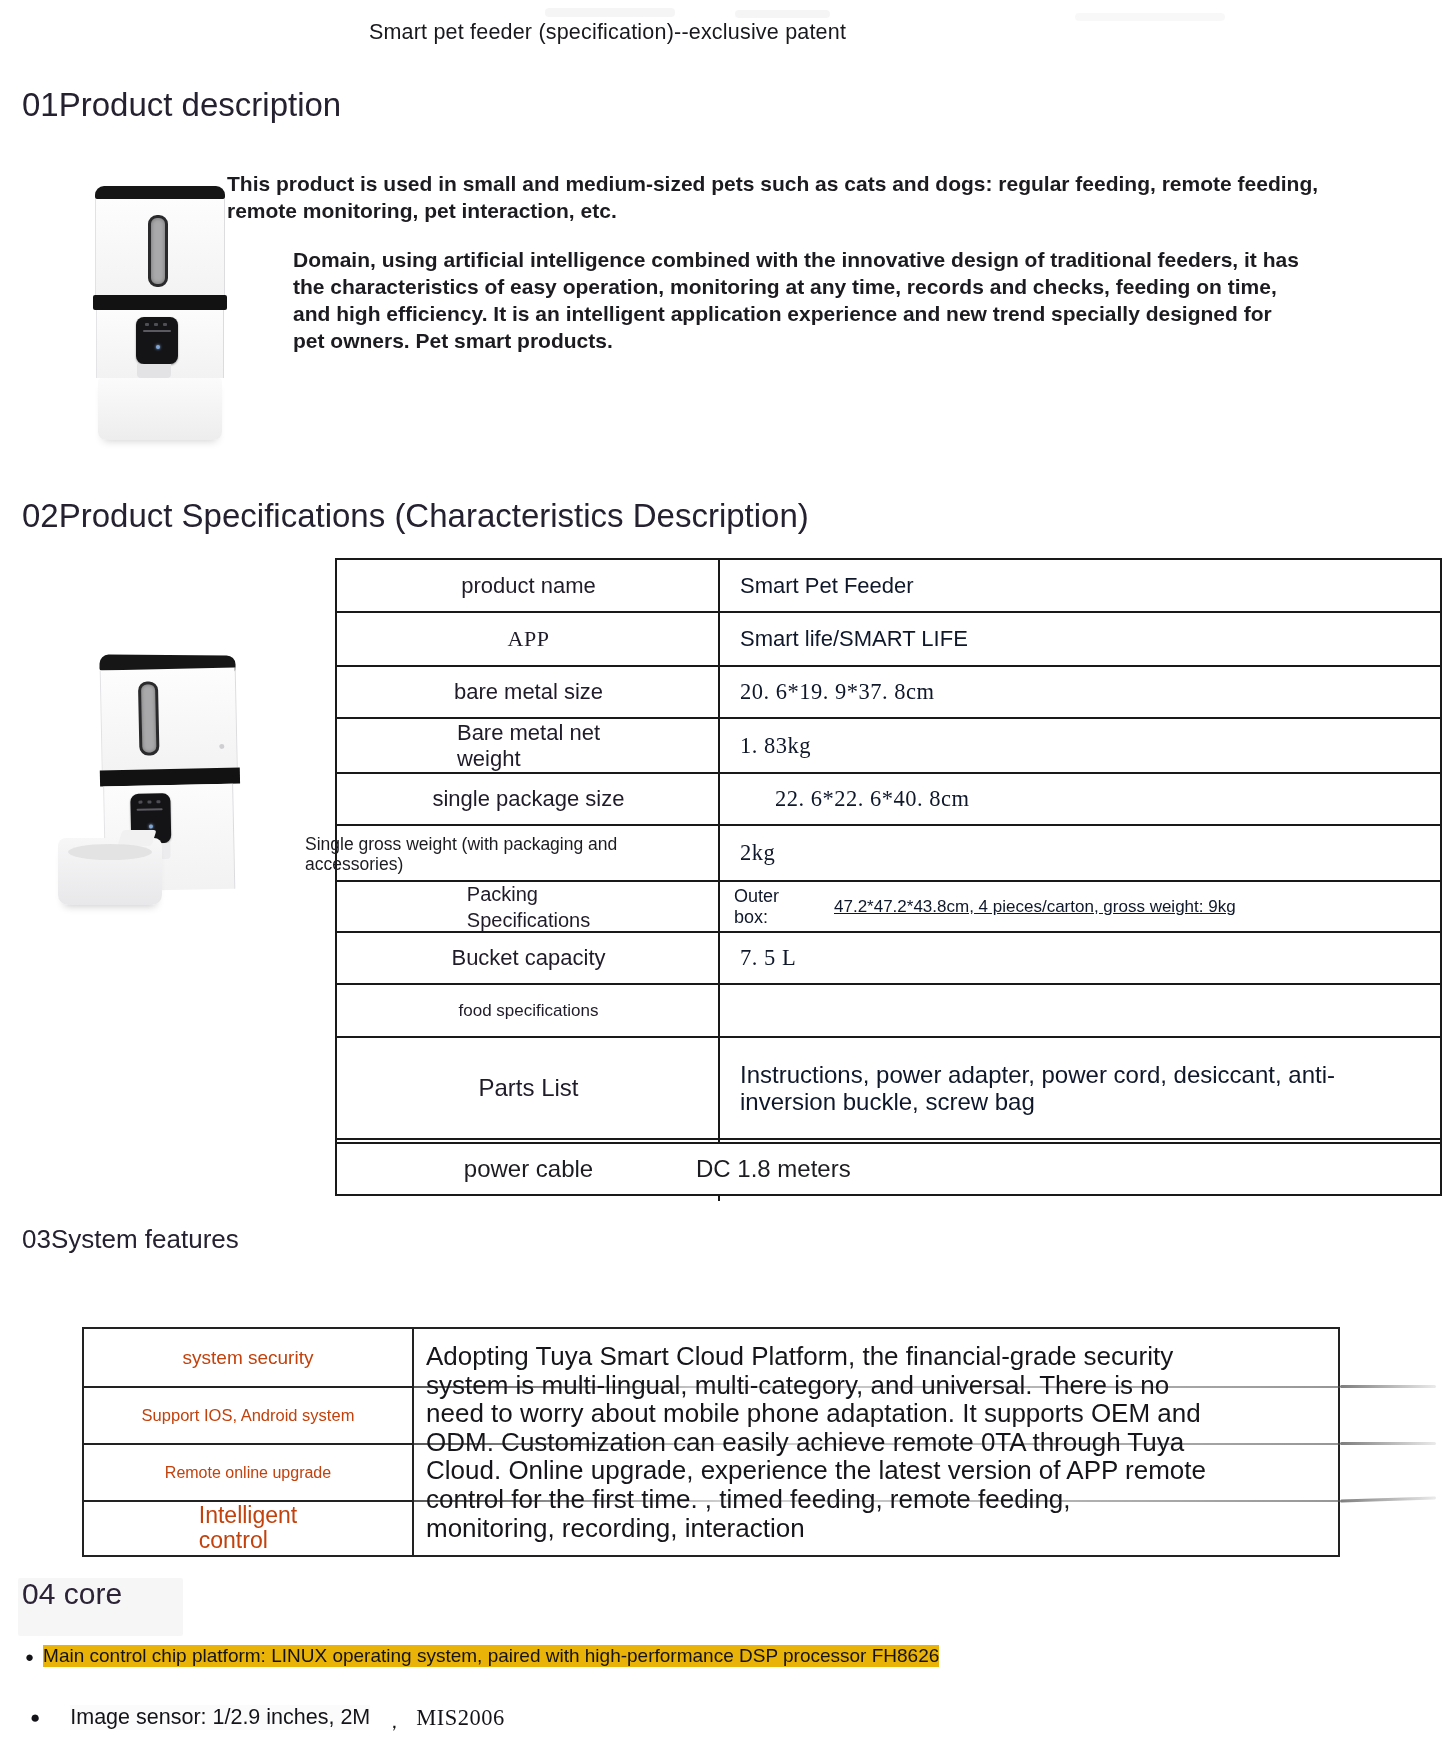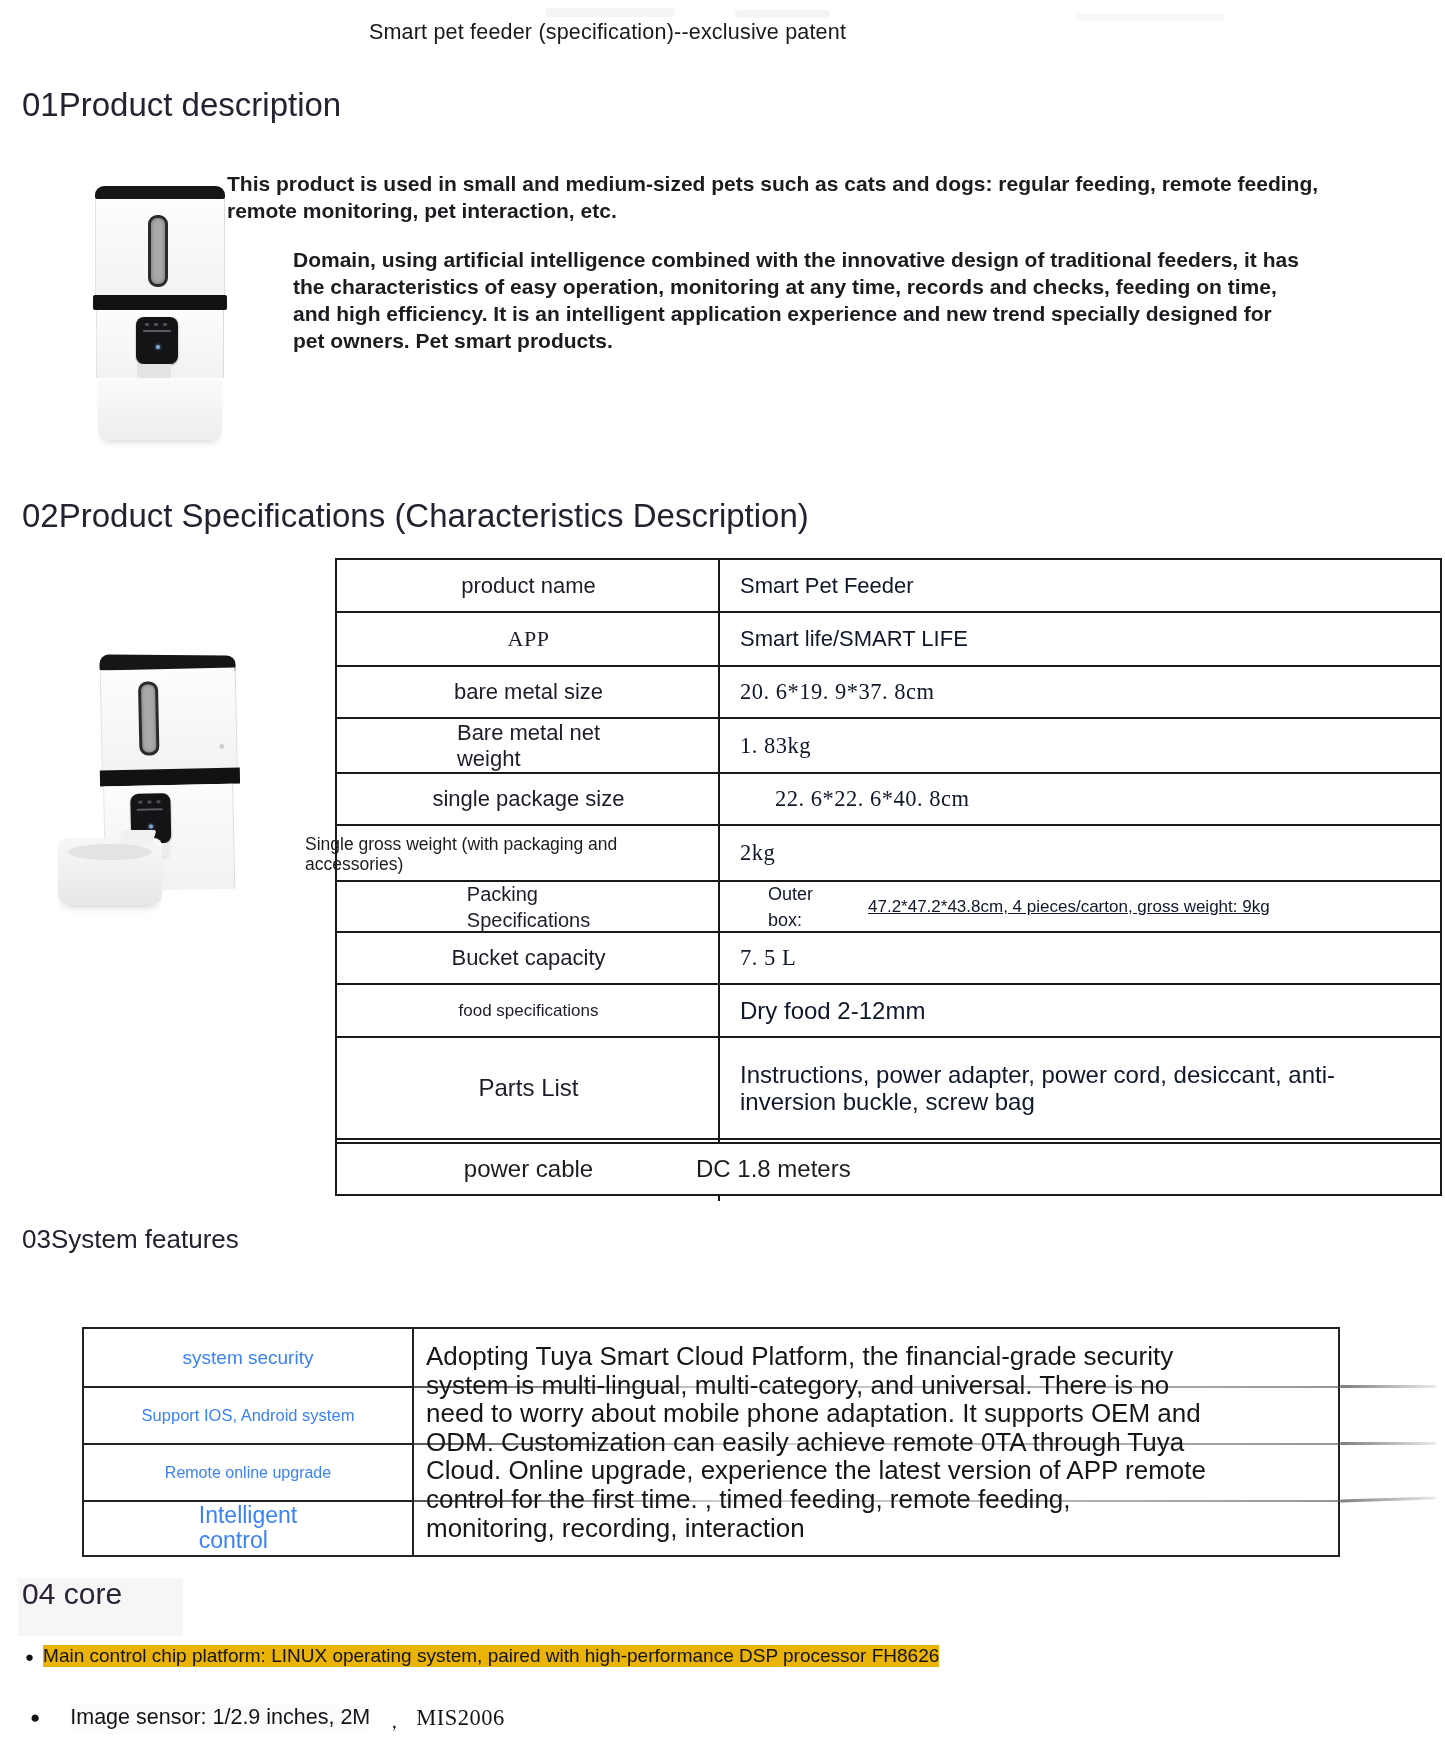--- a/index.html
+++ b/index.html
@@ -87,34 +87,34 @@
   .r4 { height:55px; } .r5 { height:52px;gap:35px; } .r6 { height:56px; }
   .r7 { height:51px; } .r8 { height:52px; } .r9 { height:53px; }
   .r10 { height:102px; }
   .t1-gap { height:2px; background:#fff; }
   .r11 { height:52px; border-top:2px solid #191919; border-bottom:none; display:block; }
   .two-line { white-space:pre-line; text-align:left; line-height:26px; }
   .r6 .t1-label { position:relative; }
   .r6 .overflow-label { position:absolute; left:-32px; top:8px; width:450px; text-align:left; font-size:17.5px; line-height:20px; white-space:pre-line; color:#1c1b1f; }
   .r7 .t1-label { font-size:20px; }
   .r7 .t1-value { padding-left:14px; align-items:center; gap:0; }
-  .outer-box { white-space:pre-line; font-size:18px; line-height:26px; width:88px;margin-left:34px; }
+  .outer-box { white-space:pre-line; font-size:18px; line-height:21px; width:88px; }
   .pack-spec { font-size:17px; margin-left:12px;text-decoration:underline; }
   .r9 .t1-label { font-size:17px; }
   .r9 .t1-value { font-size:24px; }
   .r10 .t1-value { font-size:24px; line-height:27px; white-space:pre-line; }
   .r10 .t1-label { font-size:24px; }
   .r11 .pc-label { position:absolute; left:0; top:0; width:383px; height:50px; display:flex; align-items:center; justify-content:center; font-size:24px; }
   .r11 .pc-value { position:absolute; left:359px; top:0; height:50px; display:flex; align-items:center; font-size:24px; }
   .v22 { font-size:22.5px; }
   
   .t2 { position:absolute; left:82px; top:1327px; width:1258px; height:230px; border:2px solid #222; background:#fff; }
   .t2-vline { position:absolute; left:328px; top:0; width:2px; height:100%; background:#222; z-index:4; }
   .t2-left { position:absolute; left:0; top:0; width:328px; height:100%; }
-  .t2-cell { display:flex; align-items:center; justify-content:center; text-align:center; border-bottom:2px solid #222; color:#3b82f6; }
+  .t2-cell { display:flex; align-items:center; justify-content:center; text-align:center; border-bottom:2px solid #222; color:#c2410c; }
   .c1 { height:59px; font-size:19px; }
   .c2 { height:57px; font-size:16.5px; }
   .c3 { height:57px; font-size:16px; }
   .c4 { height:51px; font-size:23px; border-bottom:none; }
   .c4 .two-line { line-height:25px; }
   .t2-desc { position:absolute; left:342px; top:13px; width:905px; font-size:26px; line-height:28.6px; white-space:pre; color:#161519; z-index:3; }
   .fline { position:absolute; left:328px; width:928px; height:2px; z-index:2;
            background:linear-gradient(90deg, rgba(45,45,45,.8), rgba(130,130,130,.35) 35%, rgba(80,80,80,.6)); }
   .fl1 { top:57px; } .fl2 { top:114px; } .fl3 { top:171px; }
   .ftail { position:absolute; left:1256px; width:96px; height:3px; z-index:2; border-radius:2px;
@@ -240,21 +240,20 @@
 box:</span>
         <span class="pack-spec">47.2*47.2*43.8cm, 4 pieces/carton, gross weight: 9kg</span>
       </div>
     </div>
     <div class="t1-row r8">
       <div class="t1-label">Bucket capacity</div>
       <div class="t1-value serif v22">7. 5 L</div>
     </div>
     <div class="t1-row r9">
       <div class="t1-label">food specifications</div>
-      <div class="t1-value">Dry food 2-12mm</div>
     </div>
     <div class="t1-row r10">
       <div class="t1-label">Parts List</div>
       <div class="t1-value">Instructions, power adapter, power cord, desiccant, anti-
 inversion buckle, screw bag</div>
     </div>
     <div class="t1-gap"></div>
     <div class="t1-row r11">
       <span class="pc-label">power cable</span>
       <span class="pc-value">DC 1.8 meters</span>

